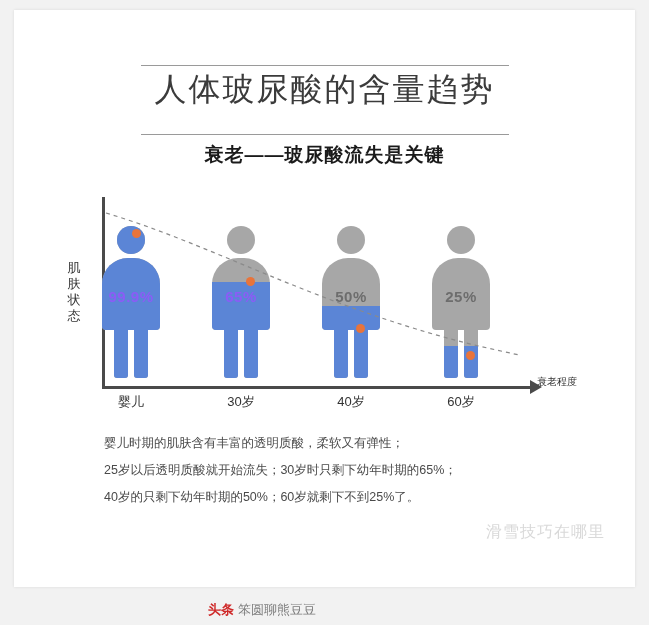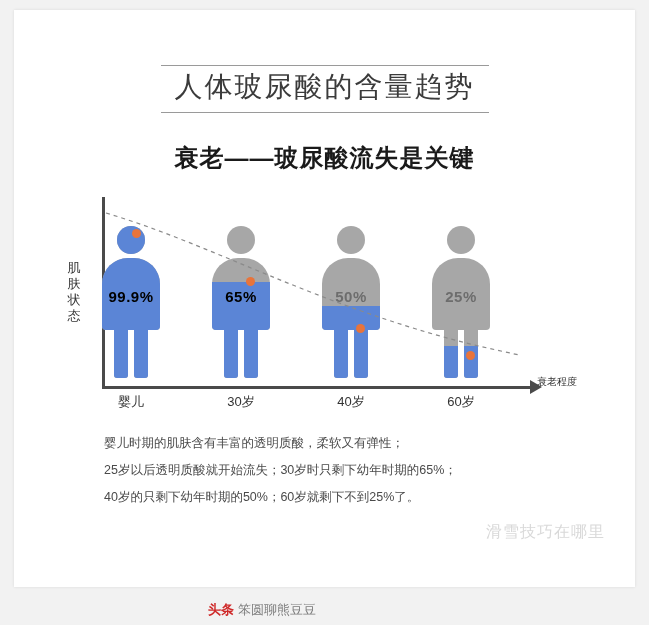--- a/index.html
+++ b/index.html
@@ -32,35 +32,35 @@
   
   .title-wrap {
     position: absolute;
     left: 0;
     top: 55px;
     width: 621px;
     text-align: center;
   }
   .main-title {
     display: inline-block;
-    font-size: 28px;
+    font-size: 32px;
     letter-spacing: 2px;
     color: #3b3b3b;
     font-family: Liberation Sans, sans-serif;
-    padding: 2px 14px 6px 14px;
+    padding: 2px 14px 22px 14px;
     border-top: 1px solid #9a9a9a;
     border-bottom: 1px solid #9a9a9a;
   }
   .sub-title {
     position: absolute;
     left: 0;
     top: 132px;
     width: 621px;
     text-align: center;
-    font-size: 24px;
+    font-size: 19px;
     font-weight: bold;
     color: #1a1a1a;
     letter-spacing: 1px;
   }
 
   
   .chart {
     position: absolute;
     left: 0;
     top: 175px;
@@ -168,21 +168,21 @@
   }
   .blue-inner .head, .blue-inner .body, .blue-inner .leg { background: #5b85d6; }
 
   .pct {
     position: absolute;
     left: 50%;
     transform: translateX(-50%);
     top: 62px;
     font-size: 15px;
     font-weight: bold;
-    color: #000000;
+    color: #8b5cf6;
     letter-spacing: 0.5px;
     white-space: nowrap;
   }
   .pct.dark { color: #6d6d6d; }
 
   .xtick {
     position: absolute;
     top: 208px;
     width: 78px;
     text-align: center;

